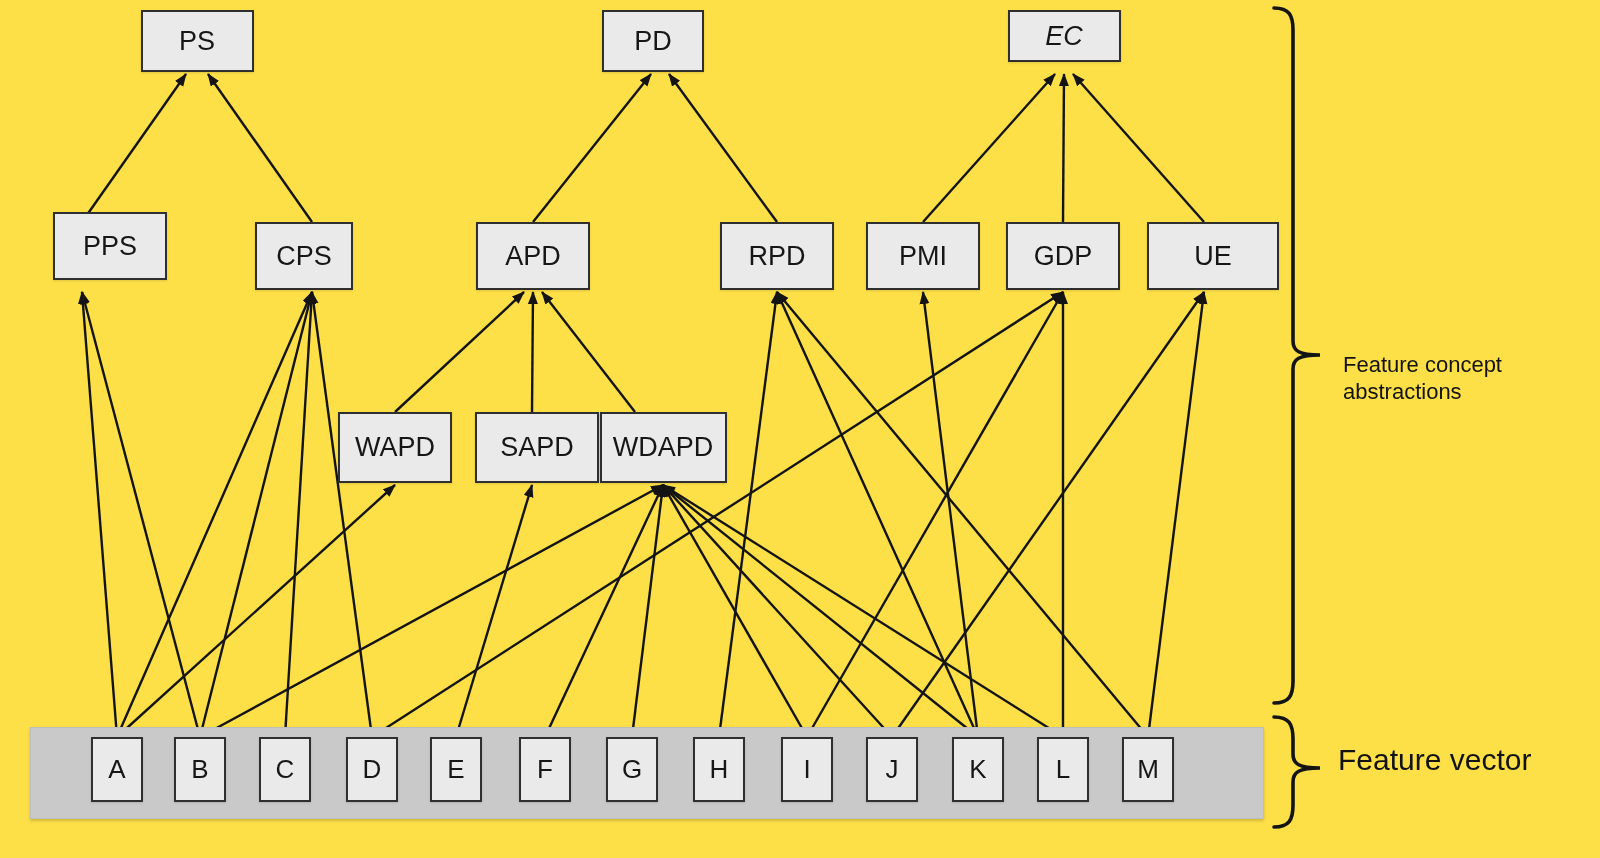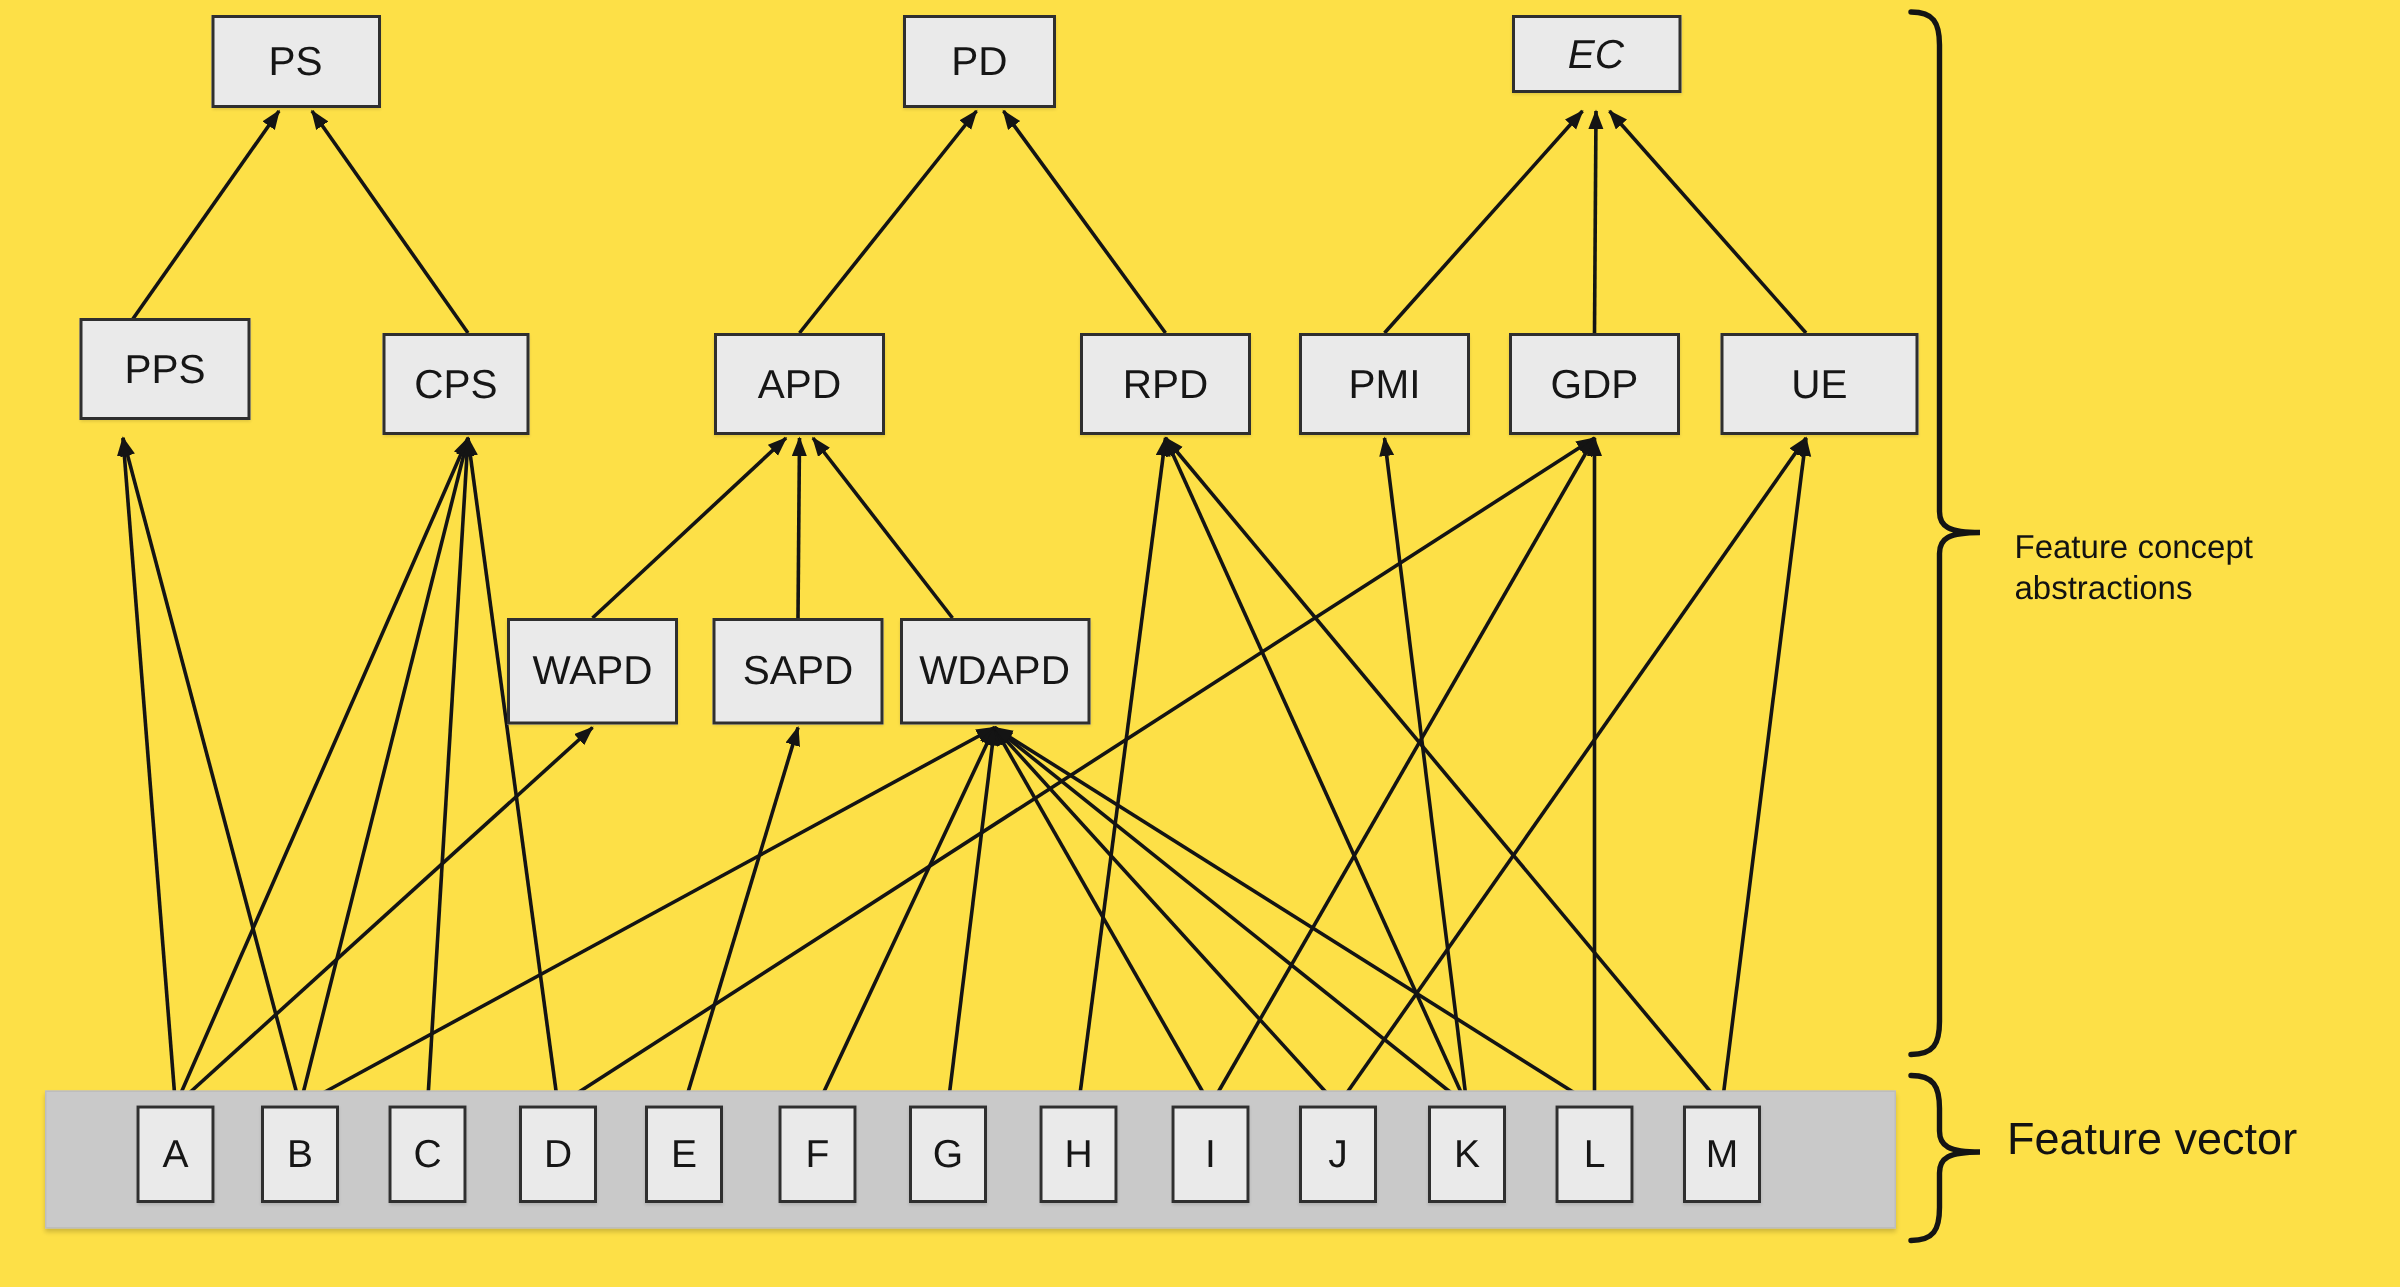--- a/index.html
+++ b/index.html
@@ -92,21 +92,21 @@
       <div class="node tier1" style="left: 602px; top: 10px; width: 102px; height: 62px;">PD</div>
       <div class="node tier1" style="left: 1007.5px; top: 10px; width: 113px; height: 52px; font-style: italic;">EC</div>
       <div class="node tier2" style="left: 25px; top: 212px; width: 114px; height: 68px; margin-left: 28px;">PPS</div>
       <div class="node tier2" style="left: 255px; top: 222px; width: 98px; height: 68px;">CPS</div>
       <div class="node tier2" style="left: 476px; top: 222px; width: 114px; height: 68px;">APD</div>
       <div class="node tier2" style="left: 720px; top: 222px; width: 114px; height: 68px;">RPD</div>
       <div class="node tier2" style="left: 866px; top: 222px; width: 114px; height: 68px;">PMI</div>
       <div class="node tier2" style="left: 1006px; top: 222px; width: 114px; height: 68px;">GDP</div>
       <div class="node tier2" style="left: 1147px; top: 222px; width: 132px; height: 68px;">UE</div>
       <div class="node tier3" style="left: 338px; top: 412px; width: 114px; height: 71px;">WAPD</div>
-      <div class="node tier3" style="left: 475px; top: 412px; width: 114px; height: 71px;">SAPD</div>
+      <div class="node tier3" style="left: 475px; top: 412px; width: 124px; height: 71px;">SAPD</div>
       <div class="node tier3" style="left: 599.5px; top: 412px; width: 127px; height: 71px;">WDAPD</div>
       <div class="node feature" style="left: 91px; top: 737px; width: 52px; height: 65px;">A</div>
       <div class="node feature" style="left: 174px; top: 737px; width: 52px; height: 65px;">B</div>
       <div class="node feature" style="left: 259px; top: 737px; width: 52px; height: 65px;">C</div>
       <div class="node feature" style="left: 346px; top: 737px; width: 52px; height: 65px;">D</div>
       <div class="node feature" style="left: 430px; top: 737px; width: 52px; height: 65px;">E</div>
       <div class="node feature" style="left: 519px; top: 737px; width: 52px; height: 65px;">F</div>
       <div class="node feature" style="left: 606px; top: 737px; width: 52px; height: 65px;">G</div>
       <div class="node feature" style="left: 693px; top: 737px; width: 52px; height: 65px;">H</div>
       <div class="node feature" style="left: 781px; top: 737px; width: 52px; height: 65px;">I</div>

